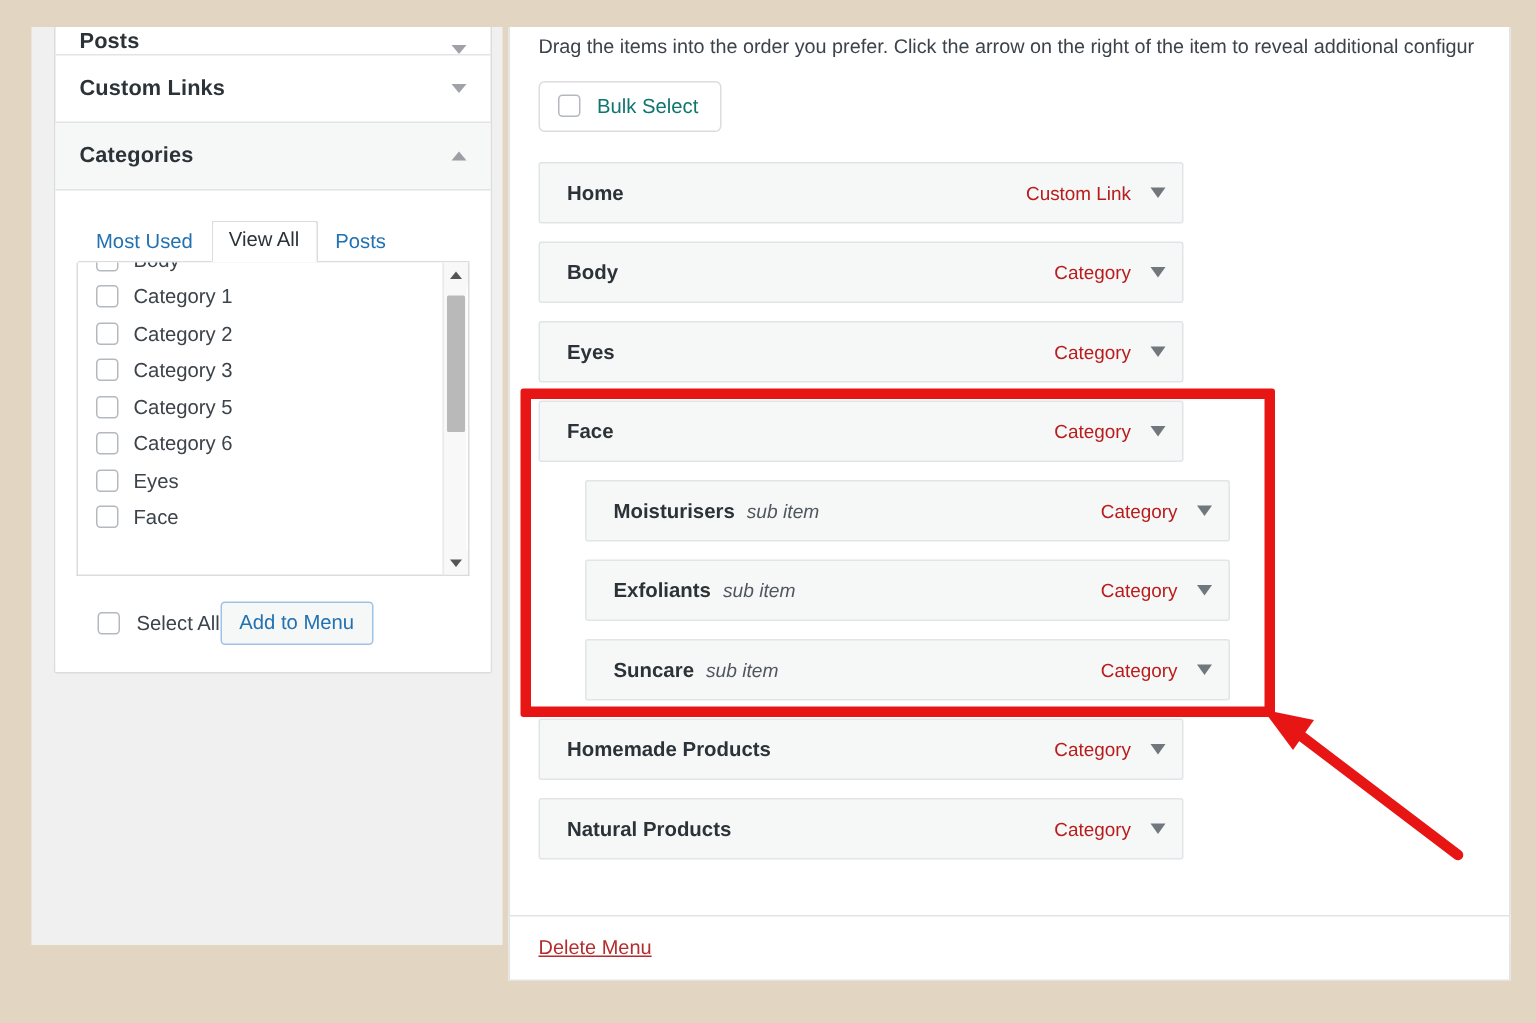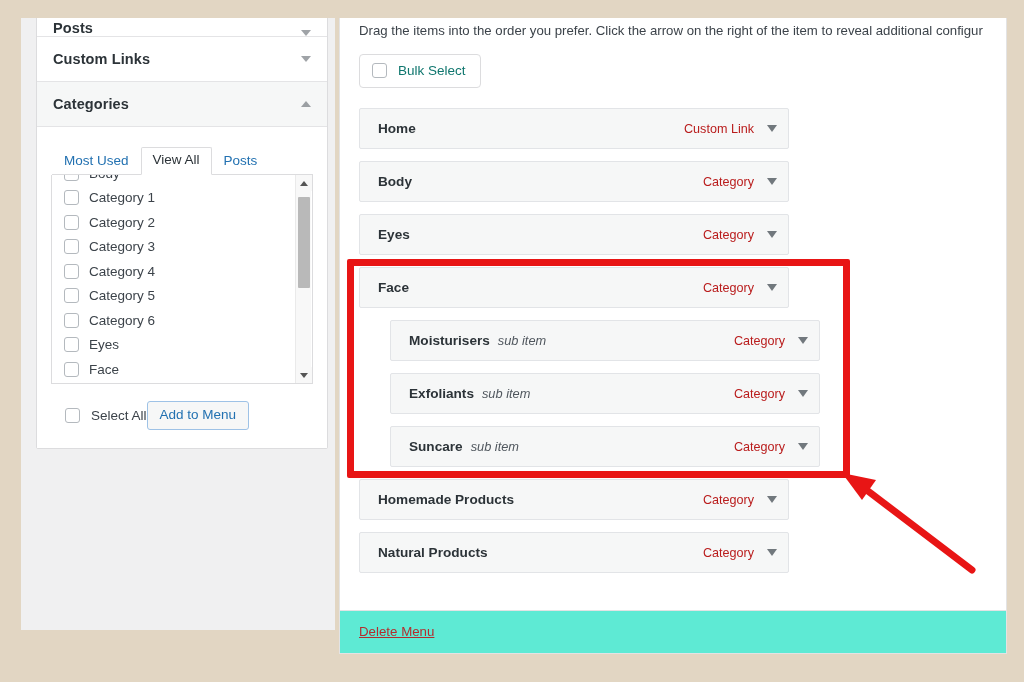--- a/index.html
+++ b/index.html
@@ -307,21 +307,21 @@
     height: 12px;
   }
 
   
   .bottom-bar {
     position: absolute;
     left: 339px;
     top: 610px;
     width: 668px;
     height: 44px;
-    background: #5eead4;
+    background: #ffffff;
     border: 1px solid #e3e3e4;
     border-top: 1px solid #e3e3e4;
   }
   .delete-link {
     position: absolute;
     left: 19px;
     top: 13px;
     font-size: 13.3px;
     color: #b32d2e;
     text-decoration: underline;
@@ -393,24 +393,20 @@
             <div class="cat-row">
               <span class="cb"></span>
               <span class="cat-label">Category 2</span>
             </div>
             <div class="cat-row">
               <span class="cb"></span>
               <span class="cat-label">Category 3</span>
             </div>
             <div class="cat-row">
               <span class="cb"></span>
-              <span class="cat-label">Category 4</span>
-            </div>
-            <div class="cat-row">
-              <span class="cb"></span>
               <span class="cat-label">Category 5</span>
             </div>
             <div class="cat-row">
               <span class="cb"></span>
               <span class="cat-label">Category 6</span>
             </div>
             <div class="cat-row">
               <span class="cb"></span>
               <span class="cat-label">Eyes</span>
             </div>

